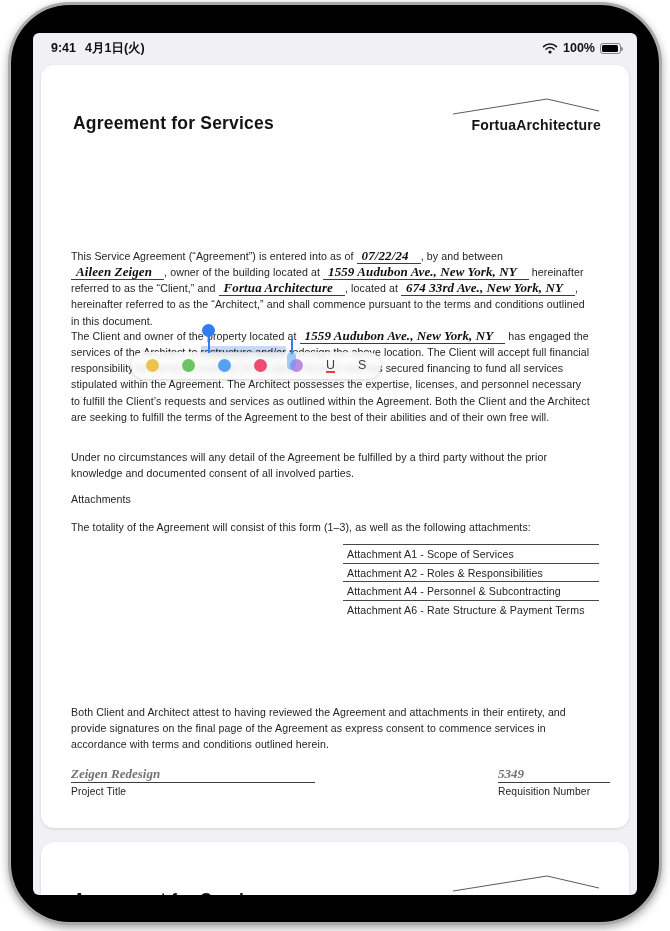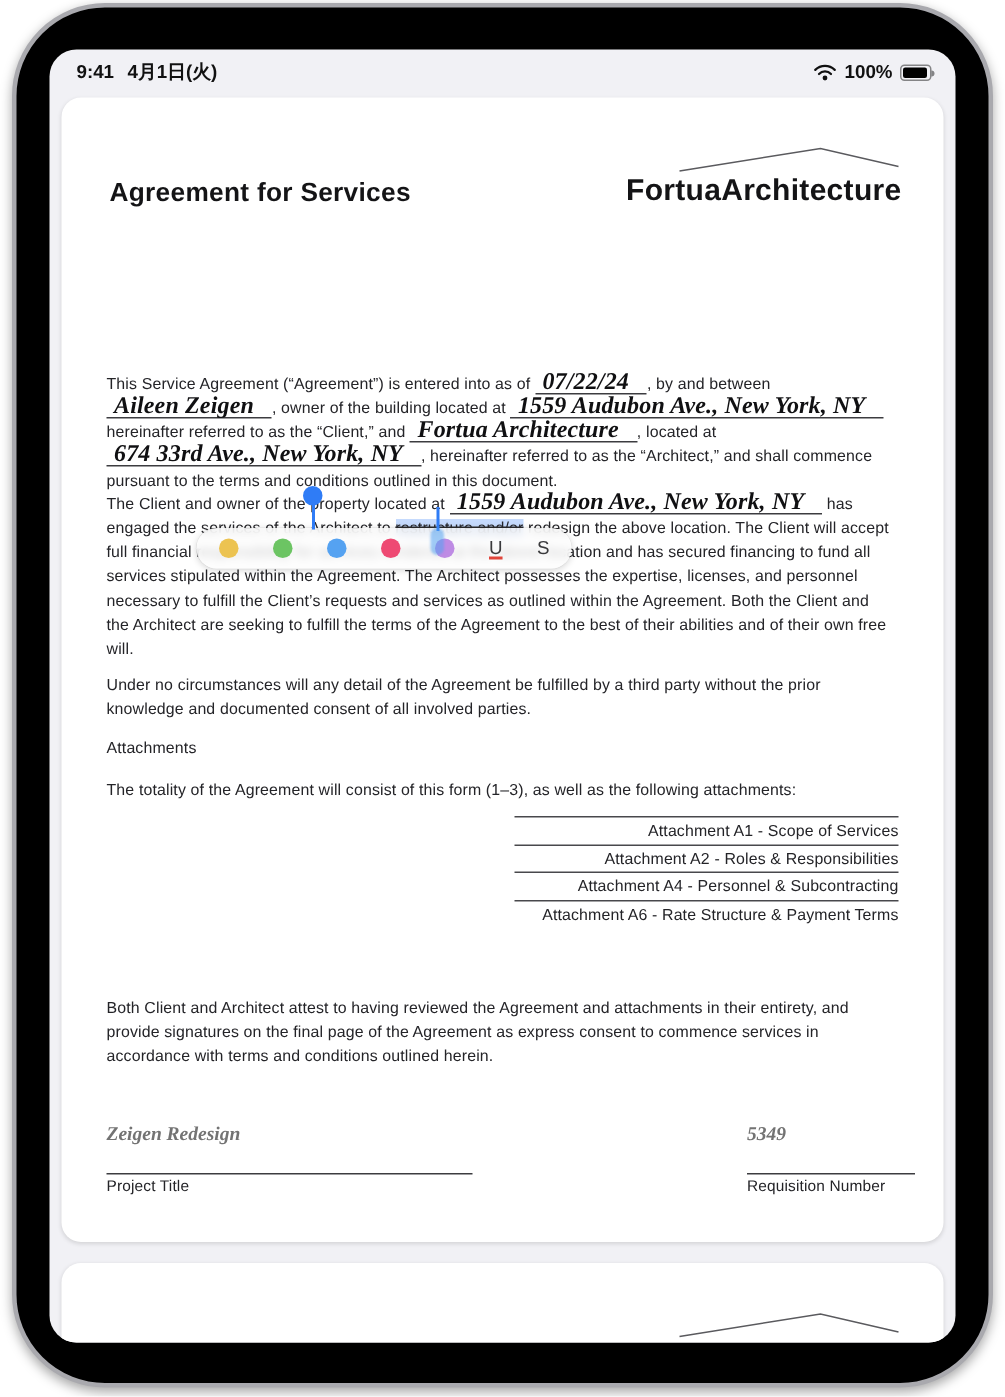--- a/index.html
+++ b/index.html
@@ -1,21 +1,21 @@
 <!DOCTYPE html>
 <html><head>
 <meta charset="utf-8">
 <style>
   html,body{margin:0;padding:0;background:#fff;}
   .stage{position:relative;width:670px;height:931px;overflow:hidden;font-family:"Liberation Sans",sans-serif;}
   .device{position:absolute;left:8px;top:2px;width:654px;height:923px;box-sizing:border-box;
           background:#000;border:3px solid #a9a9ae;border-radius:62px;
           box-shadow:0 3px 8px rgba(0,0,0,0.35);}
   .screen{position:absolute;left:22px;top:28px;right:22px;bottom:27px;background:#f1f1f5;
-          border-radius:18px;overflow:hidden;}
+          border-radius:6px;overflow:hidden;}
 
   
   .statusbar{height:26px;display:flex;align-items:center;justify-content:space-between;
              padding:2px 16px 0 18px;font-size:12.5px;font-weight:600;color:#111;}
   .sb-left{display:flex;gap:9px;align-items:center;}
   .sb-right{display:flex;gap:5px;align-items:center;}
   .battery{position:relative;width:21px;height:11px;border:1px solid rgba(0,0,0,0.45);
            border-radius:3px;box-sizing:border-box;}
   .battery .lvl{position:absolute;left:1px;top:1px;bottom:1px;width:16px;background:#000;border-radius:1.5px;}
   .battery .nub{position:absolute;right:-3px;top:3px;width:2px;height:4px;background:rgba(0,0,0,0.45);
@@ -25,32 +25,32 @@
   .page{position:relative;margin:0 8px;background:#fff;border-radius:13px;
         box-shadow:0 1px 3px rgba(0,0,0,0.12);}
   .page1{margin-top:4px;height:763px;}
   .page2{margin-top:14px;height:90px;}
 
   .doc-header{position:absolute;left:32px;right:28px;top:32px;display:flex;
               justify-content:space-between;align-items:flex-end;}
   .doc-title{margin:0;font-size:17.5px;font-weight:700;letter-spacing:0.2px;color:#141416;}
   .brand{position:relative;text-align:right;}
   .brand .roof{display:block;margin:0 0 1px auto;}
-  .brand .brand-text{font-size:20px;font-weight:700;color:#141416;letter-spacing:0.2px;}
+  .brand .brand-text{font-size:14px;font-weight:700;color:#141416;letter-spacing:0.2px;}
 
   .blk{position:absolute;left:30px;right:36px;font-size:10.6px;line-height:16.3px;
        color:#242428;letter-spacing:0.1px;}
   .p1{top:172px;}
   .p2{top:252px;}
   .p3{top:373px;}
   .att-head{top:426px;text-underline-offset:2px;}
   .att-intro{top:443px;}
-  .closing{top:588px;}
+  .closing{top:628px;}
 
-  .fill{font-family:cursive;font-style:italic;font-weight:700;font-size:16px;line-height:13px;
+  .fill{font-family:cursive;font-style:italic;font-weight:700;font-size:13px;line-height:13px;
         color:#101012;display:inline-block;padding:0 12px 1px 5px;
         border-bottom:1px solid #3c3c40;white-space:nowrap;}
 
   .sel{background:rgba(64,134,247,0.30);text-decoration:line-through;
        text-decoration-color:#2c2c2e;}
 
   
   .h-start{position:absolute;left:161px;top:259px;width:13px;height:30px;z-index:6;}
   .h-start .knob{position:absolute;left:0;top:0;width:13px;height:13px;border-radius:50%;}
   .h-start .stem{position:absolute;left:5.5px;top:12px;width:2px;height:17px;}
@@ -65,31 +65,31 @@
            border-radius:14px;box-shadow:0 1px 5px rgba(0,0,0,0.18),0 0 0 0.5px rgba(0,0,0,0.05);
            display:flex;align-items:center;padding:0 15px;box-sizing:border-box;gap:23px;}
   .dot{width:13px;height:13px;border-radius:50%;flex:0 0 auto;}
   .fmt{font-size:12.5px;font-weight:500;color:#3a3a3c;line-height:13px;flex:0 0 auto;}
   .fmt.u{text-decoration:underline;text-decoration-color:#e0443a;text-decoration-thickness:1.5px;
          text-underline-offset:2px;}
 
   
   .att-list{position:absolute;left:302px;top:479px;width:256px;}
   .att-row{border-top:1px solid #48484c;padding:3px 0 1.6px 4px;font-size:10.6px;
-           line-height:13px;color:#242428;letter-spacing:0.1px;text-align:right;}
+           line-height:13px;color:#242428;letter-spacing:0.1px;}
 
   
   .fields{position:absolute;left:30px;right:28px;top:697px;height:45px;}
   .field{position:absolute;top:0;}
   .f1{left:0;width:244px;}
   .f2{left:272px;width:115px;}
   .f3{left:410px;width:112px;margin-left:17px;}
   .f-val{height:21px;border-bottom:1px solid #3c3c40;font-family:cursive;font-style:italic;
          font-weight:700;font-size:13px;color:#737373;display:flex;align-items:flex-end;
-         padding-bottom:18px;box-sizing:border-box;text-align:center;}
+         padding-bottom:0;box-sizing:border-box;text-align:center;}
   .f-lbl{margin-top:3px;font-size:10.3px;color:#242428;letter-spacing:0.1px;}
 </style>
 </head>
 <body>
 
 <div class="stage">
   <div class="device">
     <div class="screen">
 
       <div class="statusbar">

